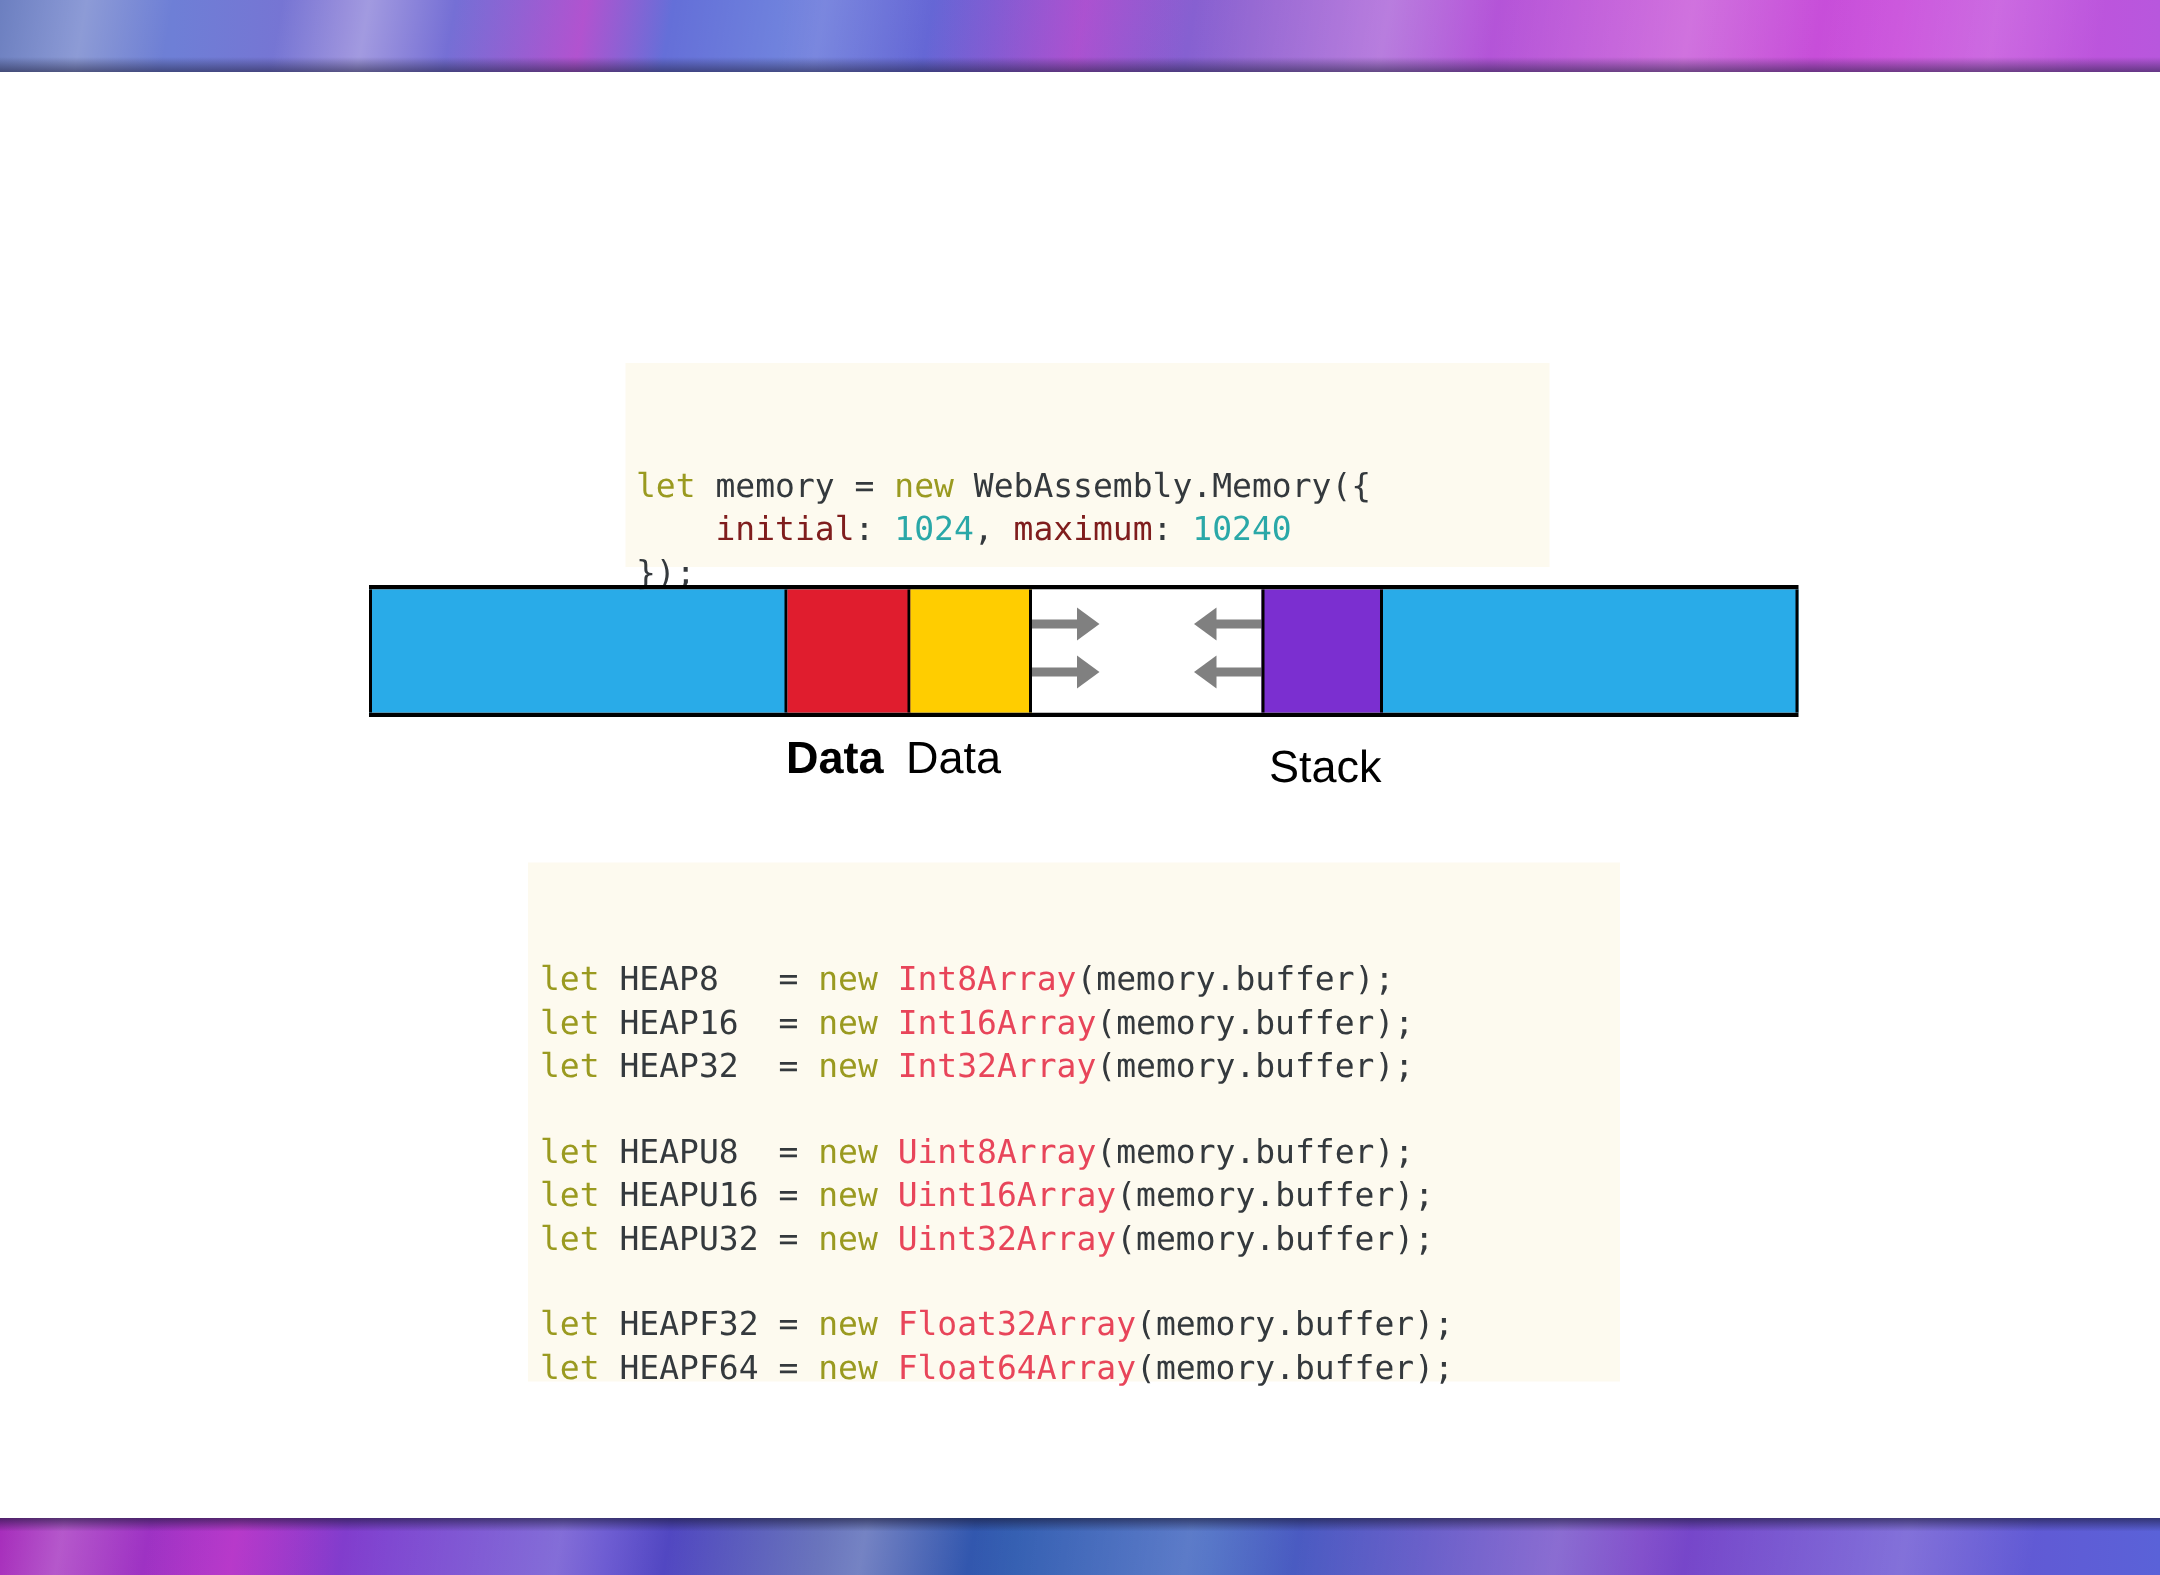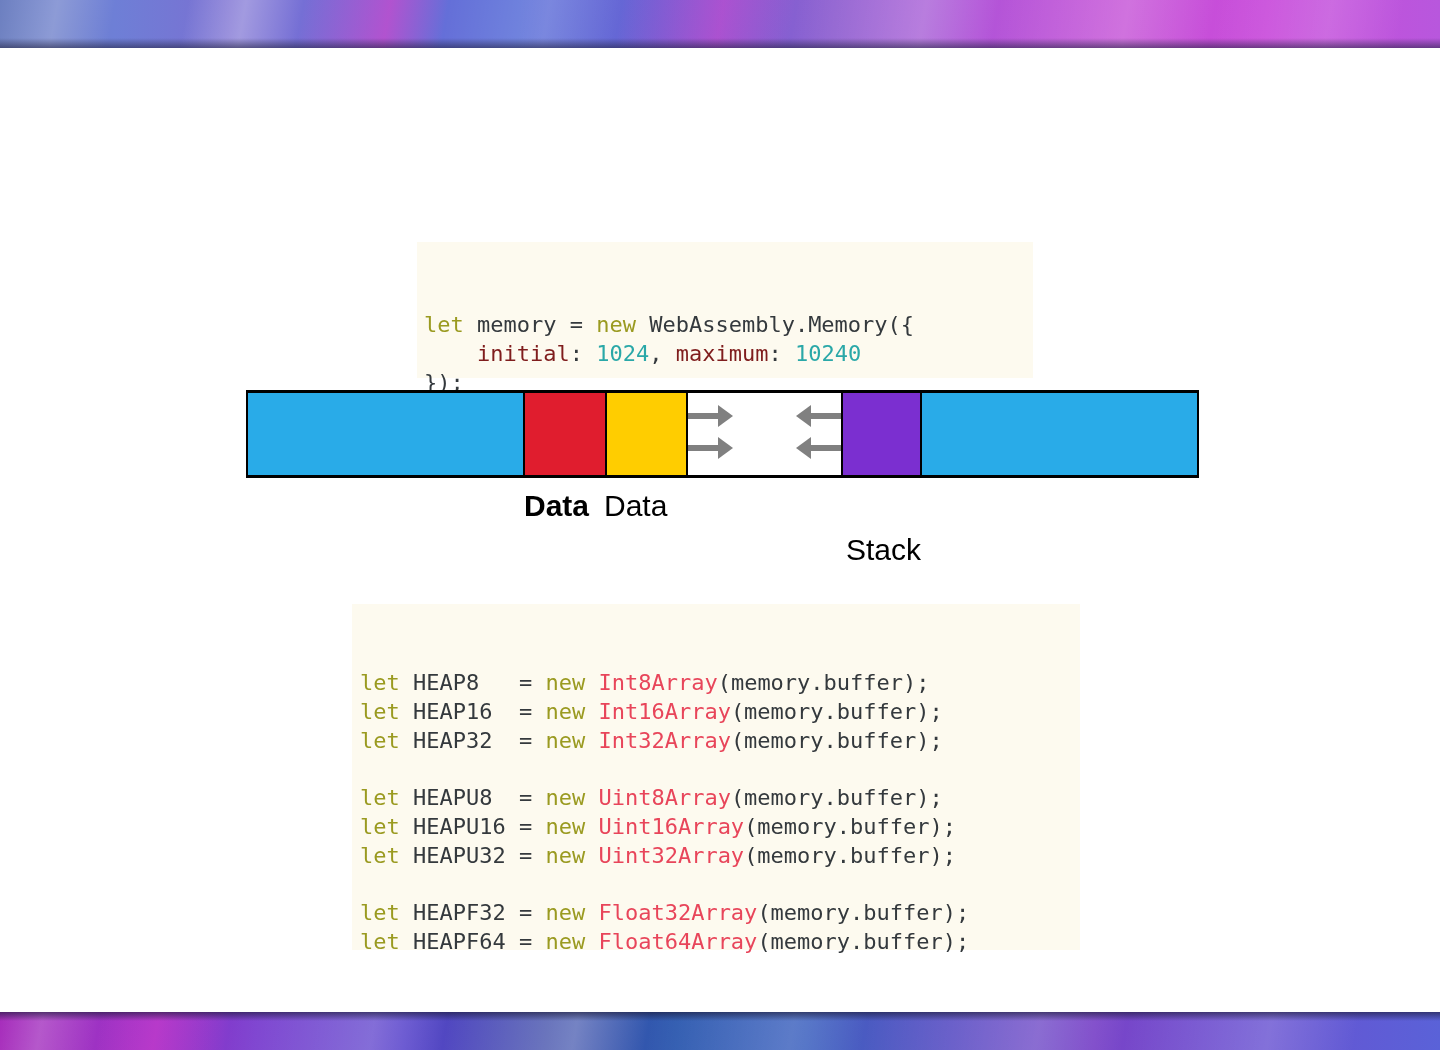--- a/index.html
+++ b/index.html
@@ -126,21 +126,20 @@
   }
   #code-bottom {
     left: 352px;
     top: 575px;
     width: 728px;
     height: 346px;
     font-size: 22px;
     line-height: 28.7px;
     padding: 8px 0 0 8px;
     box-sizing: border-box;
-    margin-top: 29px;
   }
   .kw      { color: #9a9a20; }
   .attr    { color: #7f1d1d; }
   .num     { color: #2aa8a8; margin-top: 42px; }
   .cls     { color: #e8455a; }
   .plain   { color: #34393d; }
 
   
   #memory-bar {
     position: absolute;
@@ -178,21 +177,21 @@
   
   .bar-label {
     position: absolute;
     font-family: "Liberation Sans", sans-serif;
     font-size: 30px;
     color: #000;
     white-space: nowrap;
   }
   #label-data  { left: 524px; top: 489px; font-weight: bold; }
   #label-heap  { left: 604px; top: 489px; }
-  #label-stack { left: 846px; top: 495px; margin-top: 38px; }
+  #label-stack { left: 846px; top: 495px; }
 </style>
 </head>
 <body>
 
 <div class="banner banner-top"></div>
 
 <div class="code-block" id="code-top">
   <div><div><span class="kw">let </span><span class="plain">memory = </span><span class="kw">new </span><span class="plain">WebAssembly.Memory({</span></div><div><span class="plain">    </span><span class="attr">initial</span><span class="plain">: </span><span class="num">1024</span><span class="plain">, </span><span class="attr">maximum</span><span class="plain">: </span><span class="num">10240</span></div><div><span class="plain">});</span></div></div>
 </div>
 

